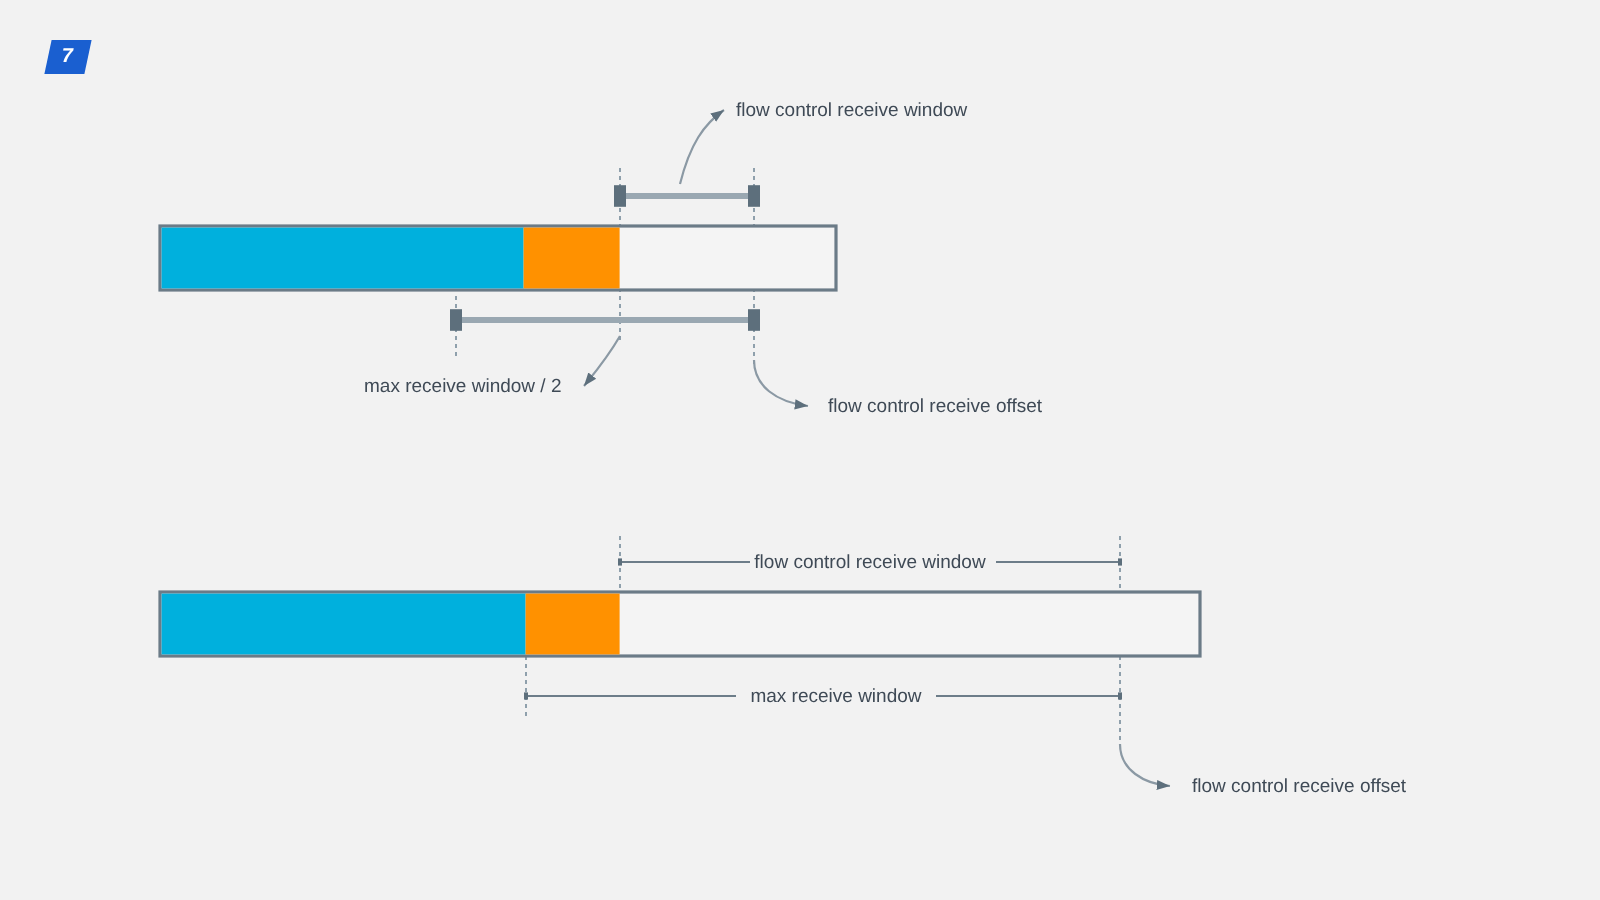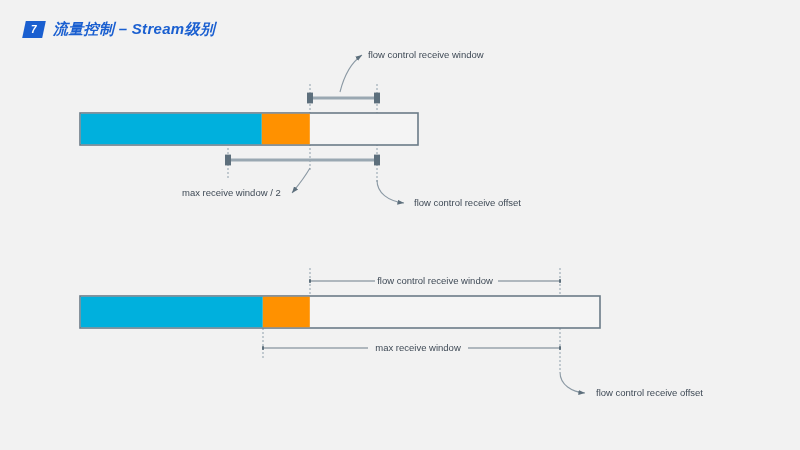--- a/index.html
+++ b/index.html
@@ -47,21 +47,20 @@
 </style>
 </head>
 <body>
 
 <div class="slide">
 
   <div class="title-row">
     <div class="badge">
       <span>7</span>
     </div>
-    <div class="title-text">流量控制 – Stream级别</div>
   </div>
 
   <svg class="canvas" viewBox="0 0 800 450">
     <defs>
       <marker id="tick" markerWidth="6" markerHeight="6" refX="3" refY="3" orient="auto">
         <rect x="2" y="1.2" width="2" height="3.6" fill="#5d6f7c"></rect>
       </marker>
       <marker id="arrowhead" markerWidth="7" markerHeight="7" refX="6" refY="3.5" orient="auto">
         <path d="M0,1.2 L6,3.5 L0,5.8 z" fill="#5d6f7c"></path>
       </marker>

